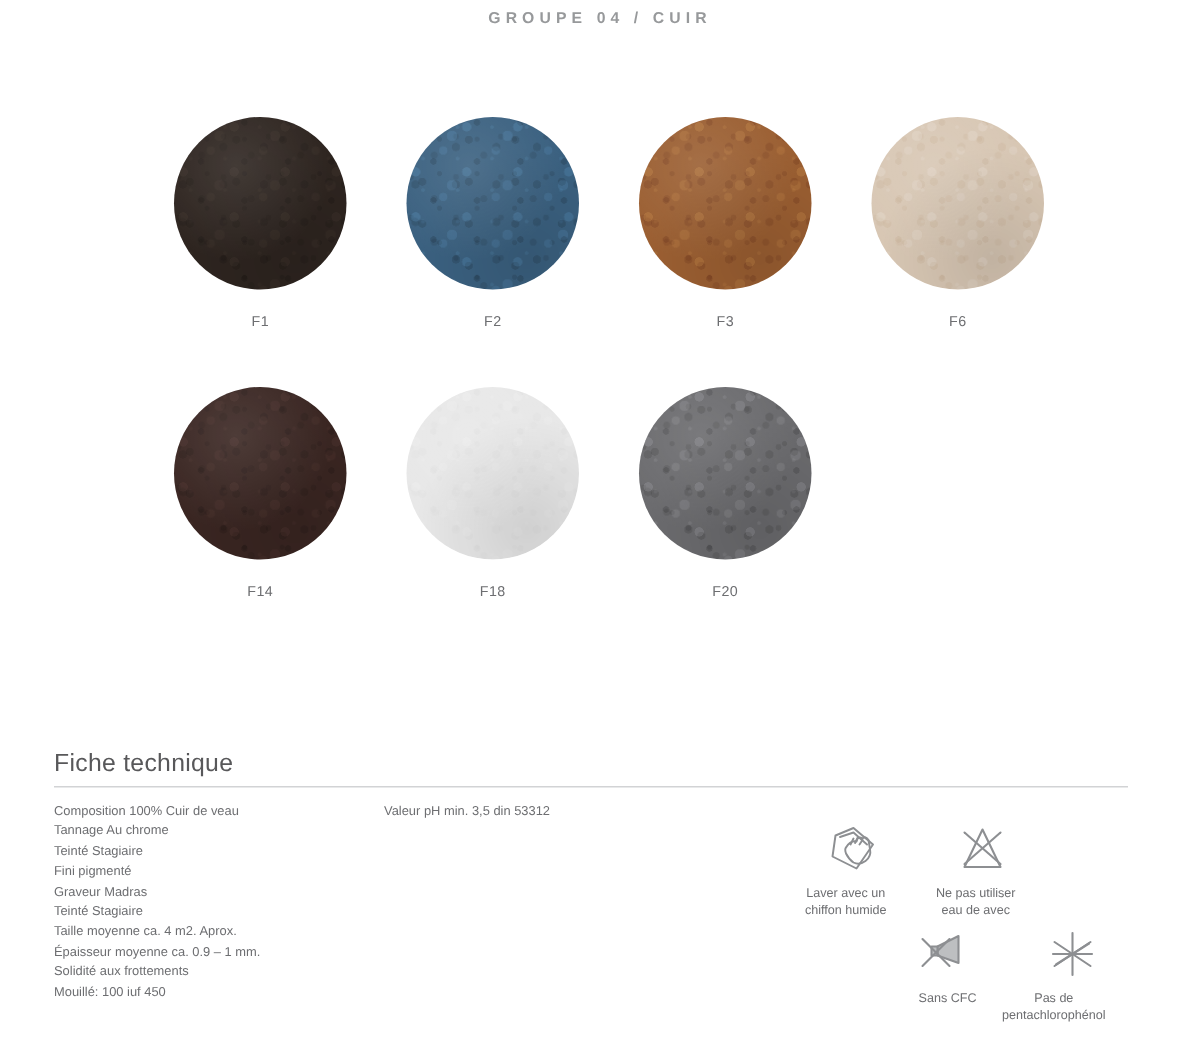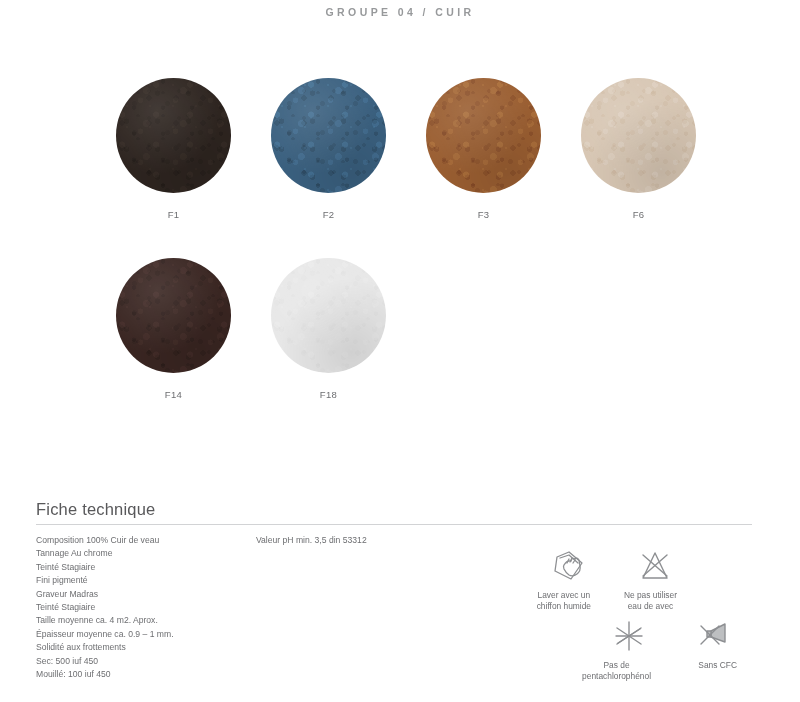--- a/index.html
+++ b/index.html
@@ -182,37 +182,43 @@
     </div>
 
     <div class="swatch-cell">
       <div class="swatch-disc" id="d6" style="background-color: rgb(232, 232, 232);">
         <div class="grain"></div>
         <div class="sheen"></div>
       </div>
       <div class="swatch-label">F18</div>
     </div>
 
+    <div class="swatch-cell">
+      <div class="swatch-disc" id="d7" style="background-color: rgb(107, 107, 110);">
+        <div class="grain"></div>
+        <div class="sheen"></div>
+      </div>
+      <div class="swatch-label">F20</div>
+    </div>
 
   </div>
 
   <div class="tech-title">Fiche technique</div>
   <div class="tech-rule"></div>
 
   <div class="spec-list">
     <div class="spec-line">Composition 100% Cuir de veau</div>
     <div class="spec-line">Tannage Au chrome</div>
     <div class="spec-line">Teinté Stagiaire</div>
     <div class="spec-line">Fini pigmenté</div>
     <div class="spec-line">Graveur Madras</div>
     <div class="spec-line">Teinté Stagiaire</div>
     <div class="spec-line">Taille moyenne ca. 4 m2. Aprox.</div>
     <div class="spec-line">Épaisseur moyenne ca. 0.9 – 1 mm.</div>
     <div class="spec-line">Solidité aux frottements</div>
-    <div class="spec-line">Sec: 500 iuf 450</div>
     <div class="spec-line">Mouillé: 100 iuf 450</div>
   </div>
 
   <div class="ph-note">Valeur pH min. 3,5 din 53312</div>
 
   <div class="care-row care-row-1">
 
     <div class="care-item">
       <div class="care-glyph">
         <svg width="40" height="36" viewBox="0 0 40 36">
@@ -243,50 +249,50 @@
       </div>
       <div class="care-caption">
         <span>Ne pas utiliser</span><br>
         <span>eau de avec</span>
       </div>
     </div>
 
   </div>
 
   <div class="care-row care-row-2">
+
+    <div class="care-item">
+      <div class="care-glyph">
+        <svg width="40" height="36" viewBox="0 0 40 36">
+          <g stroke="#8d8f92" stroke-width="1.4" stroke-linecap="round" stroke-linejoin="round" fill="none">
+            <path d="M16 13 L30 6 L30 24 L16 19 Z" fill="#bdbfc1" stroke="#8d8f92"></path>
+            <path d="M12 13 L16 13 L16 19 L12 19 Z" fill="#bdbfc1"></path>
+            <path d="M6 8 L24 26"></path>
+            <path d="M24 8 L6 26"></path>
+          </g>
+        </svg>
+      </div>
+      <div class="care-caption">
+        <span>Sans CFC</span>
+      </div>
+    </div>
 
     <div class="care-item">
       <div class="care-glyph">
         <svg width="40" height="36" viewBox="0 0 40 36">
           <g stroke="#8d8f92" stroke-width="1.4" stroke-linecap="round" fill="none">
             <path d="M20 4 L20 32"></path>
             <path d="M8 10 L32 26"></path>
             <path d="M32 10 L8 26"></path>
             <path d="M9 25 L31 11"></path>
             <path d="M7 18 L33 18"></path>
           </g>
         </svg>
       </div>
       <div class="care-caption">
         <span>Pas de</span><br>
         <span>pentachlorophénol</span>
       </div>
     </div>
 
-    <div class="care-item">
-      <div class="care-glyph">
-        <svg width="40" height="36" viewBox="0 0 40 36">
-          <g stroke="#8d8f92" stroke-width="1.4" stroke-linecap="round" stroke-linejoin="round" fill="none">
-            <path d="M16 13 L30 6 L30 24 L16 19 Z" fill="#bdbfc1" stroke="#8d8f92"></path>
-            <path d="M12 13 L16 13 L16 19 L12 19 Z" fill="#bdbfc1"></path>
-            <path d="M6 8 L24 26"></path>
-            <path d="M24 8 L6 26"></path>
-          </g>
-        </svg>
-      </div>
-      <div class="care-caption">
-        <span>Sans CFC</span>
-      </div>
-    </div>
-
   </div>
 
 </div>
 
 </body></html>

